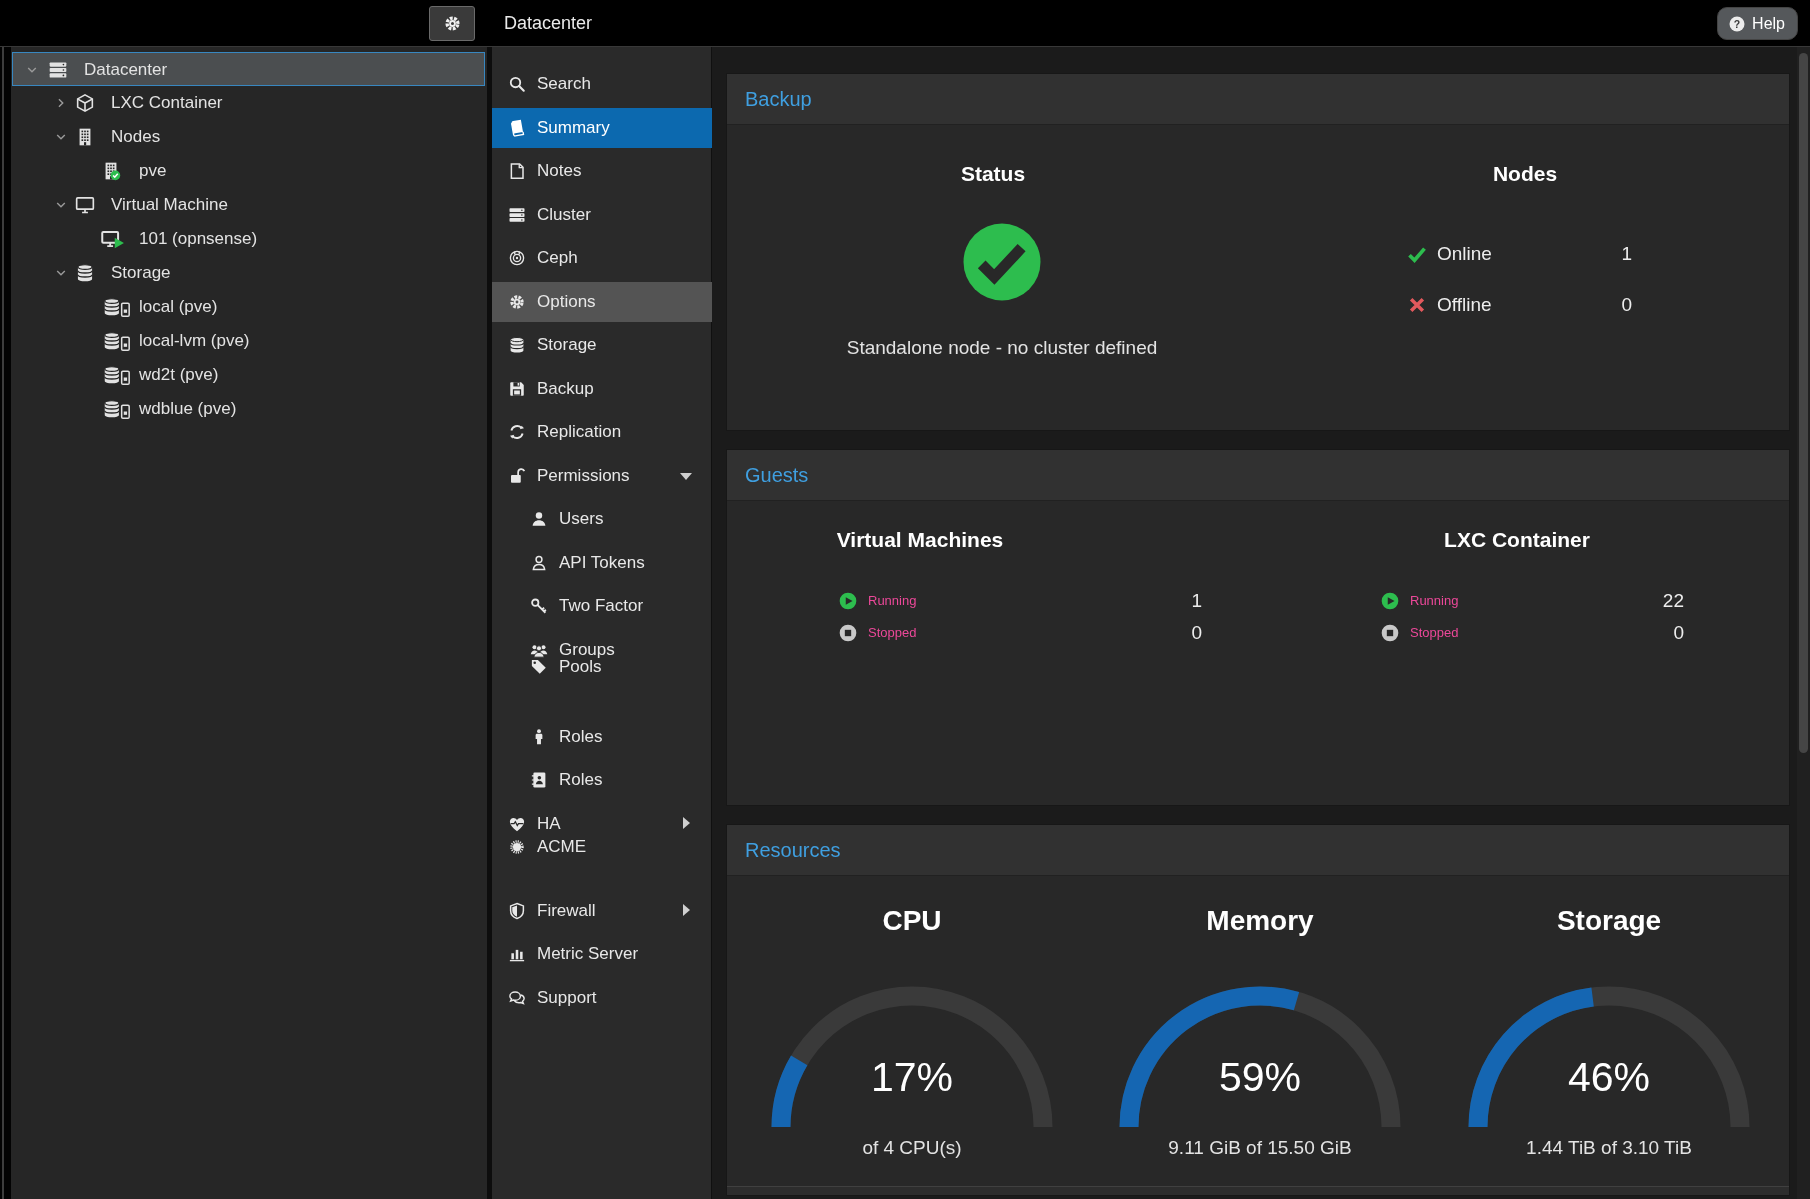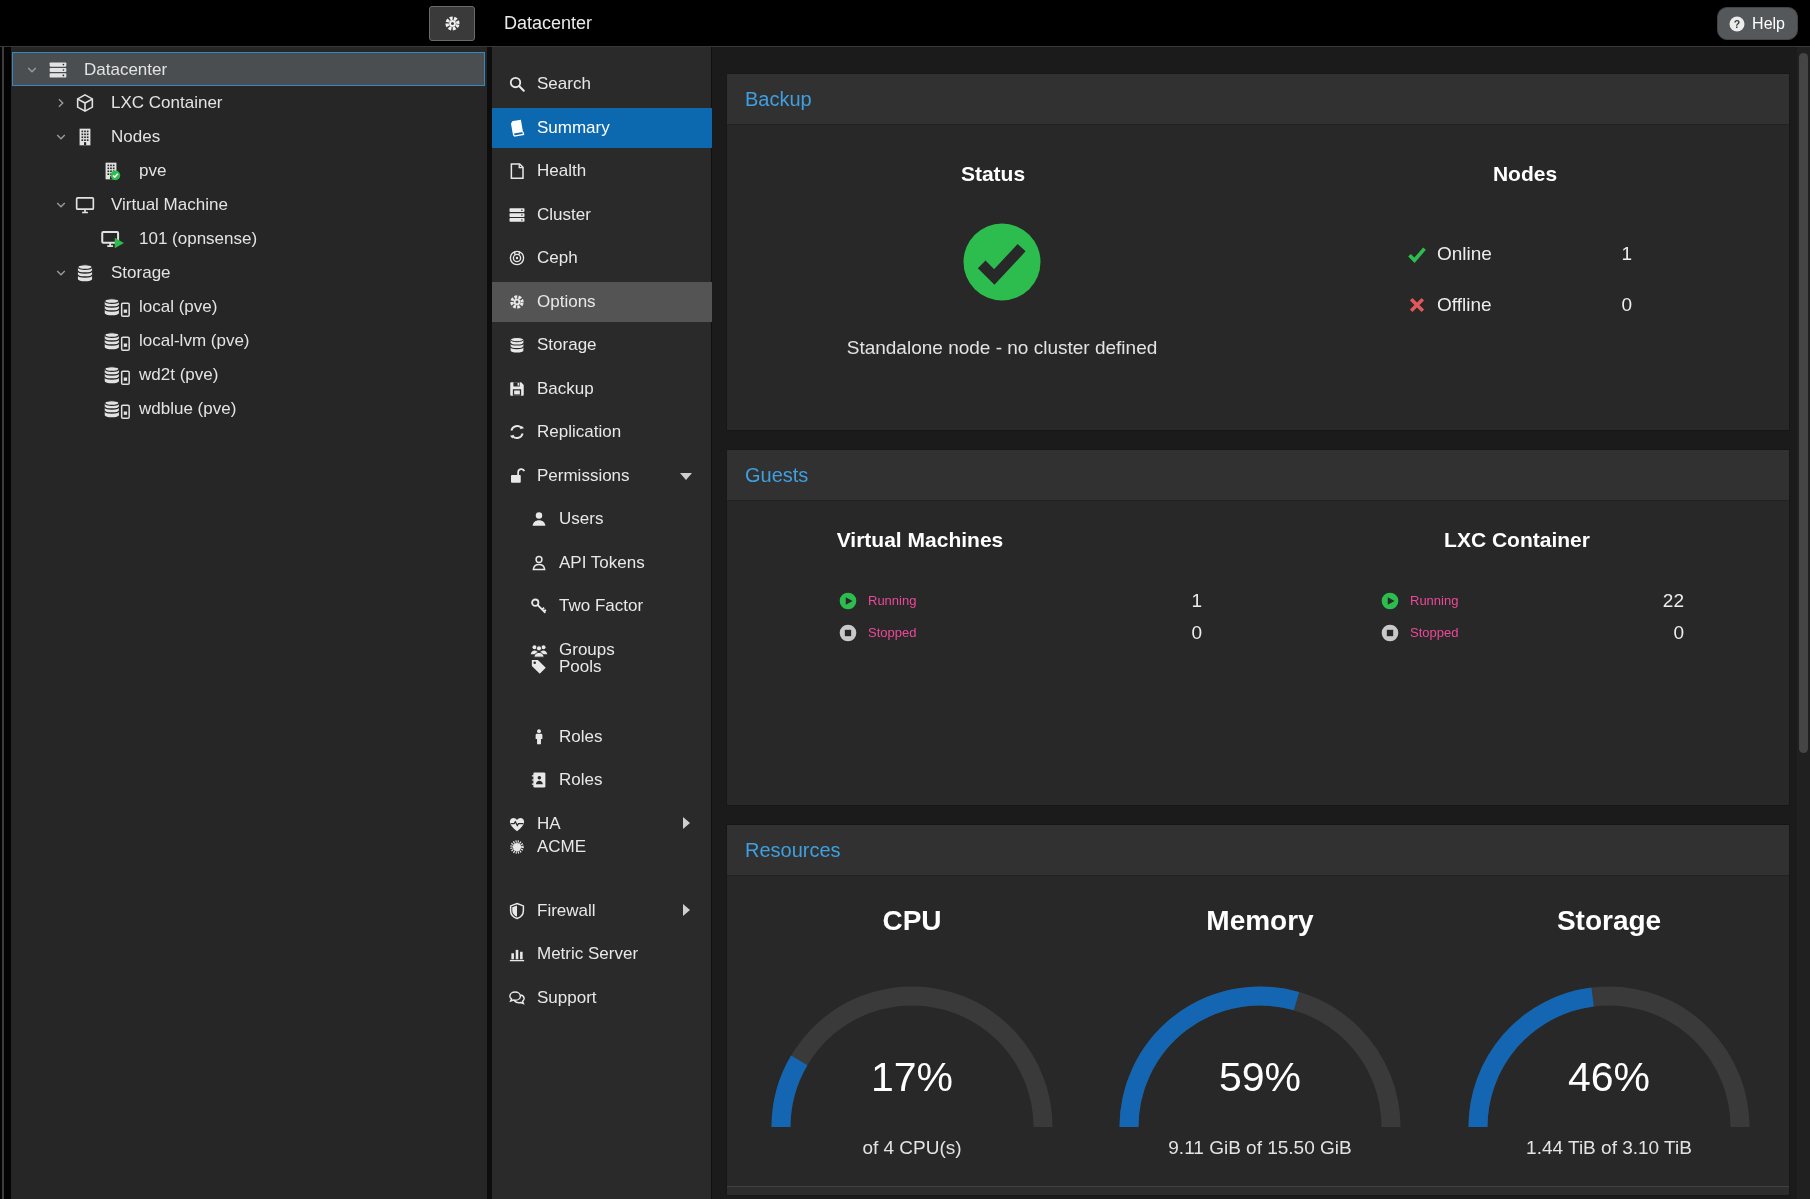--- a/index.html
+++ b/index.html
@@ -425,21 +425,21 @@
       <div class="nrow selected" style="top: 61px;">
     <svg class="nicon">
           <use href="#i-book"></use>
         </svg>
     <span class="nlabel">Summary</span>
   </div>
       <div class="nrow" style="top: 104px;">
     <svg class="nicon">
           <use href="#i-note"></use>
         </svg>
-    <span class="nlabel">Health</span>
+    <span class="nlabel">Notes</span>
   </div>
       <div class="nrow" style="top: 148px;">
     <svg class="nicon">
           <use href="#i-server"></use>
         </svg>
     <span class="nlabel">Cluster</span>
   </div>
       <div class="nrow" style="top: 191px;">
     <svg class="nicon">
           <use href="#i-ceph"></use>

